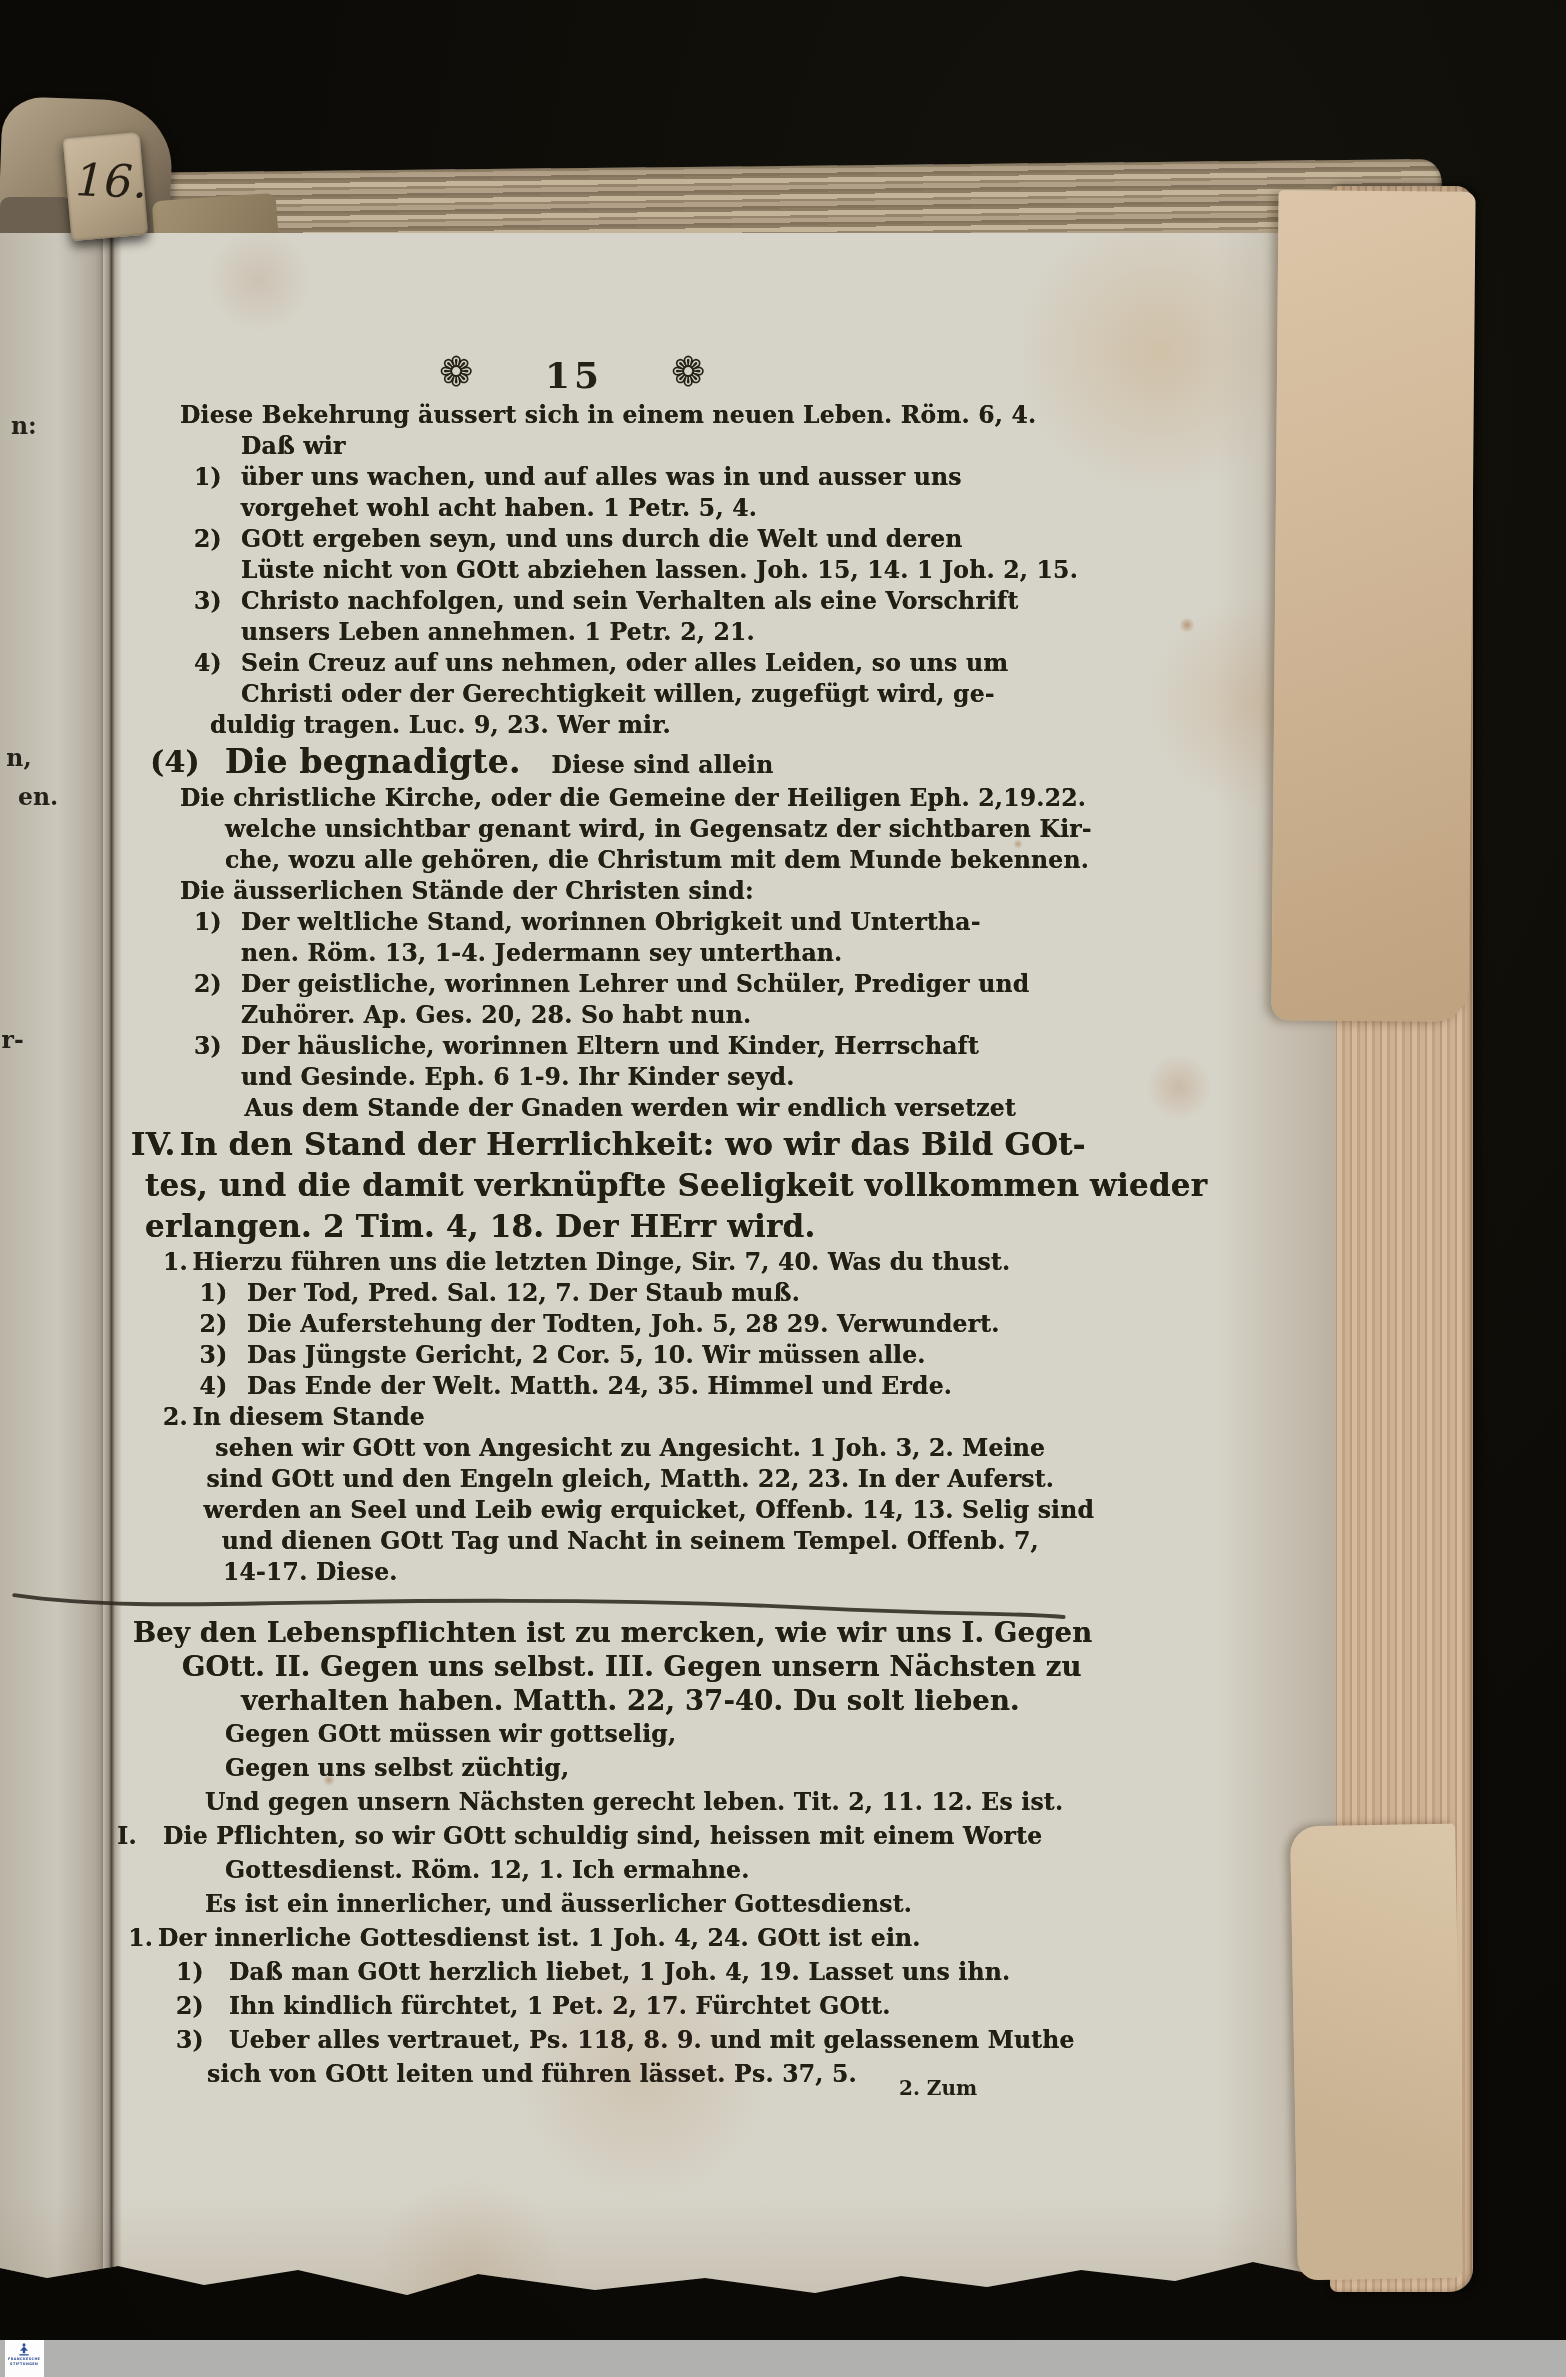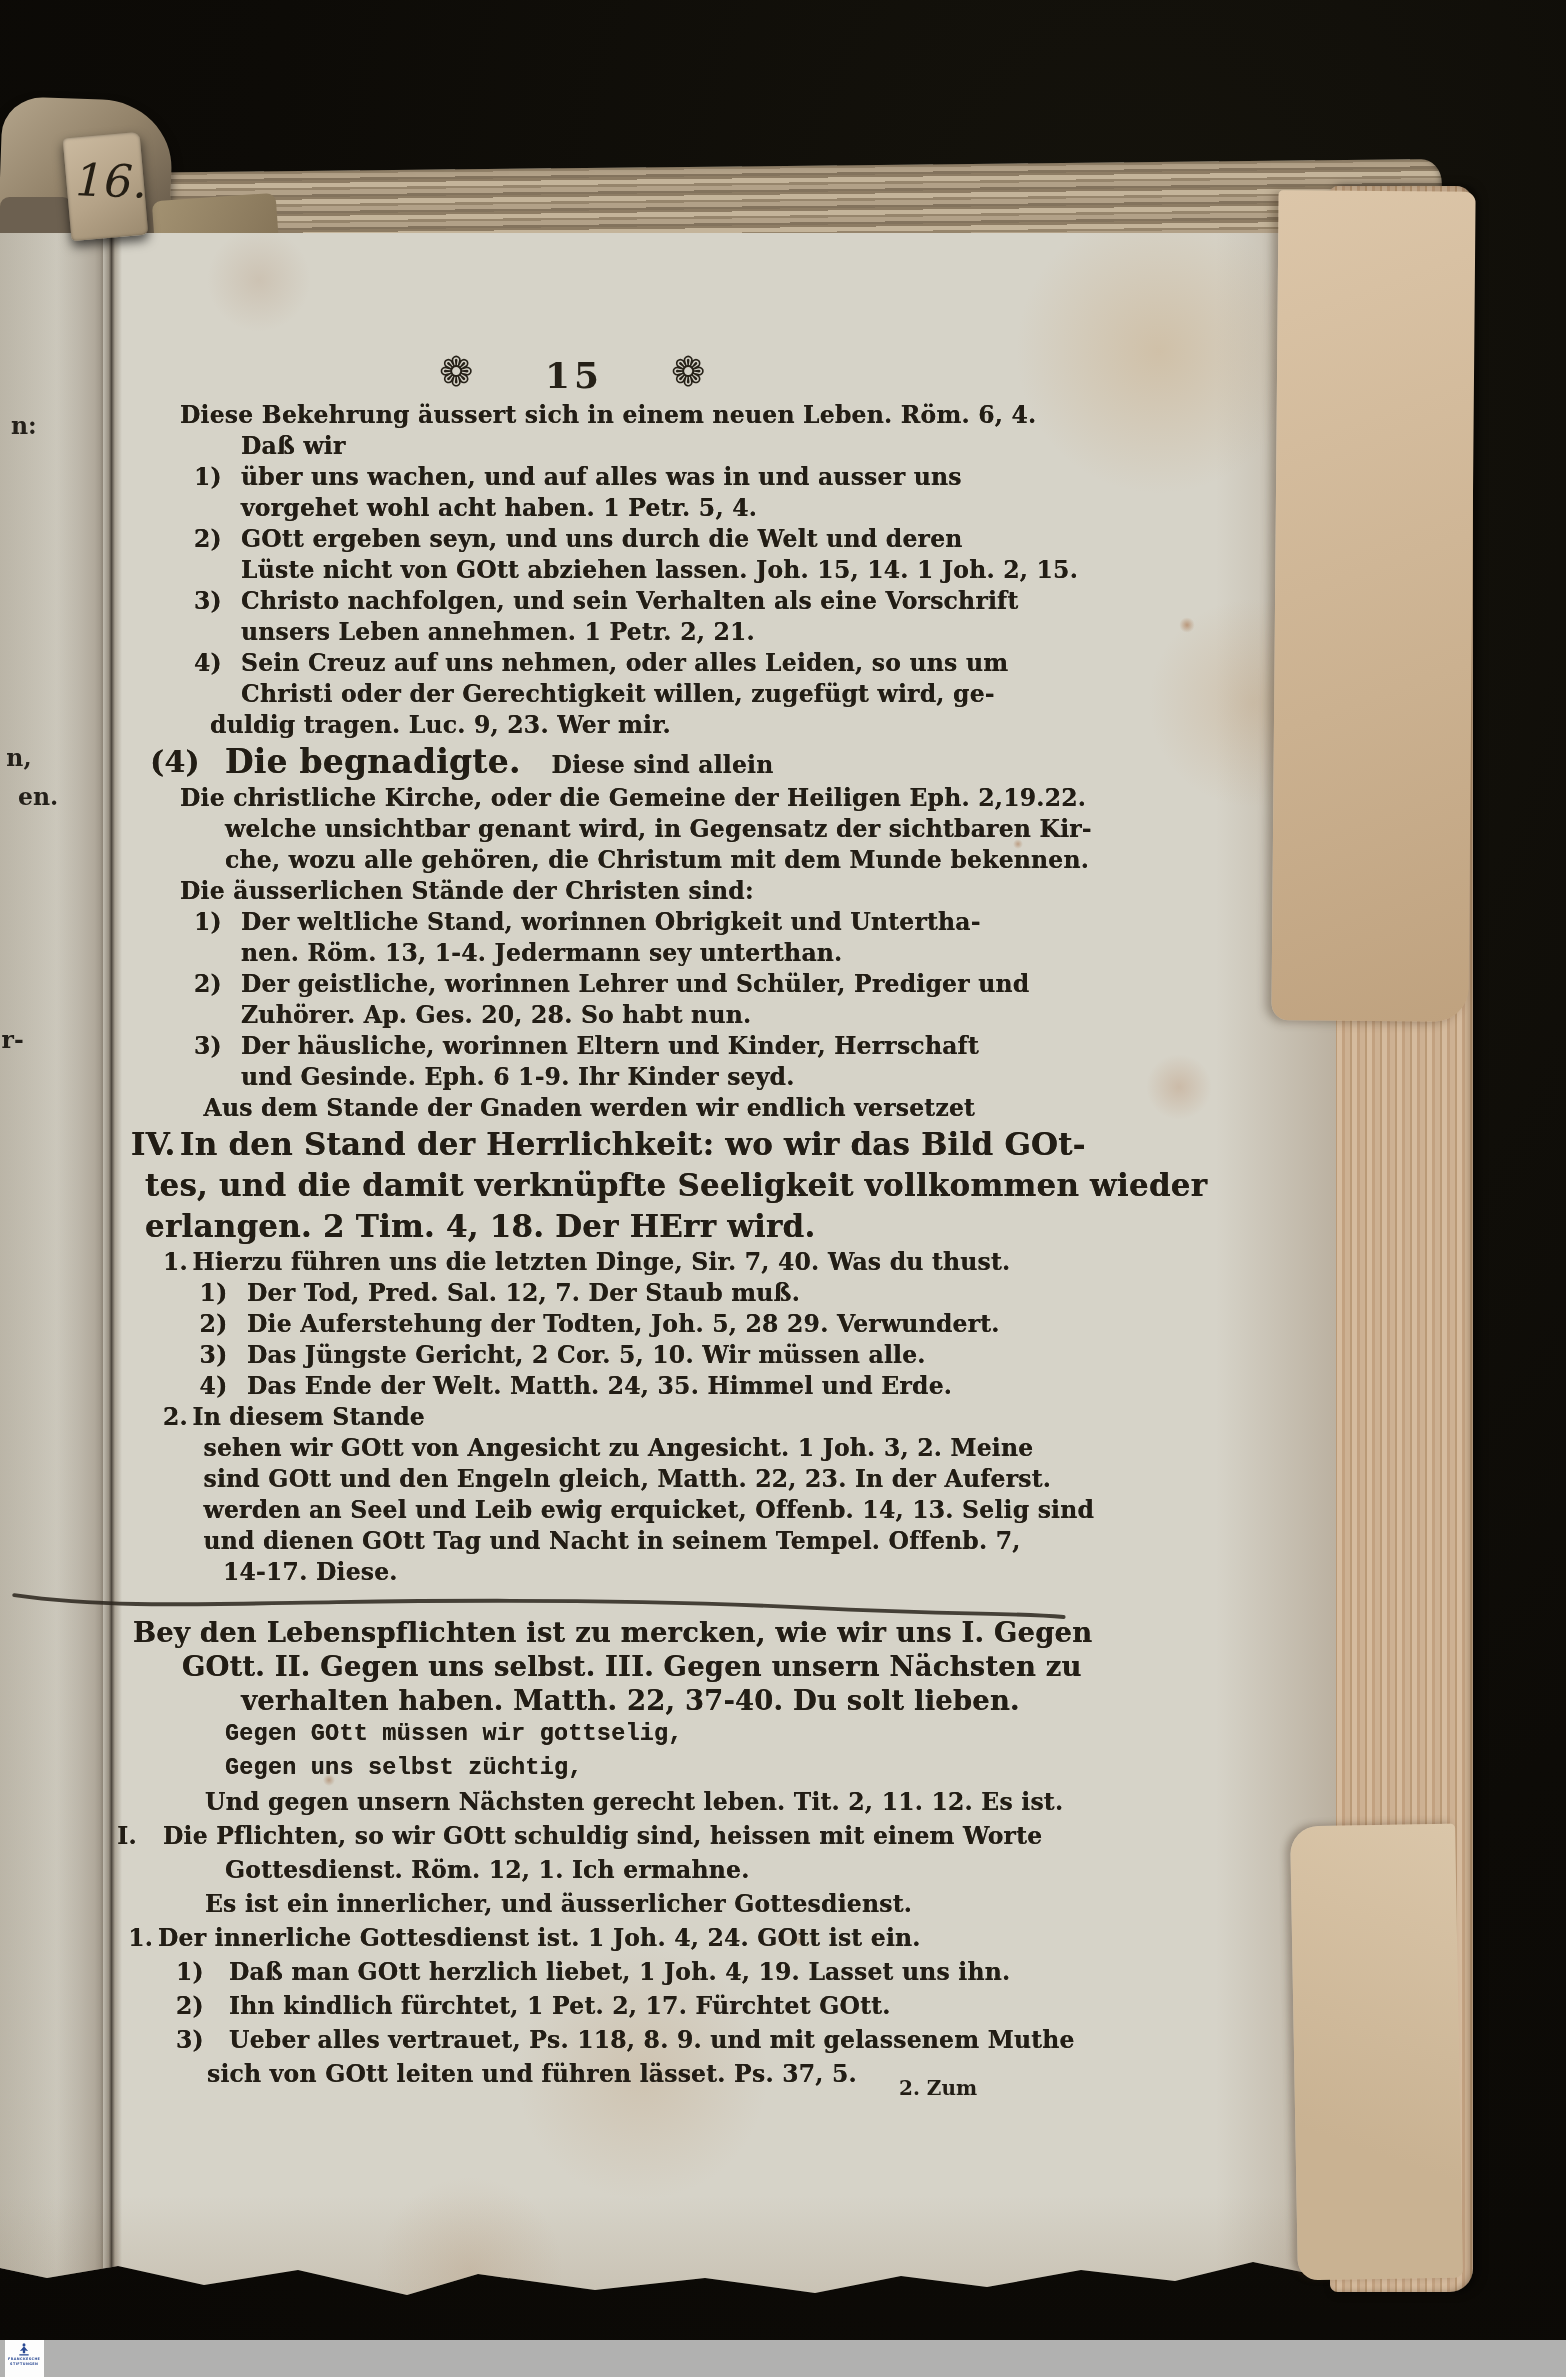--- a/index.html
+++ b/index.html
@@ -75,35 +75,35 @@
   .line{position:relative;white-space:nowrap;height:31px;line-height:31px;font-size:23.5px;
     text-shadow:0 0 0.5px rgba(30,24,14,.85);}
   .marker{position:absolute;}
   
   .a0{padding-left:0;}
   .a1{padding-left:61px;}
   .li{padding-left:61px;} .li .marker{left:14px;}
   .cont{padding-left:61px;}
   .a38{padding-left:30px;}
   .cont60{padding-left:45px;}
-  .a30{padding-left:23.5px;}
+  .a30{padding-left:23.5px;text-align:center;}
   .a55{padding-left:43px;}
   .head{height:42px;line-height:42px;font-size:33px;padding-left:45px;}
   .head .marker{left:-30px;font-size:30px;}
   .head .suffix{font-size:23.5px;margin-left:31px;}
   .sec{font-size:31px;line-height:41px;height:41px;padding-left:0;} .sec .marker{left:-49px;}
   .secc{font-size:31px;line-height:41px;height:41px;margin-left:-35px;}
   .n1{padding-left:12.5px;} .n1 .marker{left:-17px;}
   .li2{padding-left:67px;} .li2 .marker{left:19.6px;}
   
   .lower .line{height:34px;line-height:34px;}
   .bh{font-size:27.4px;height:44px;line-height:44px;}
   .bh2{padding-left:49px;}
   .bh3{padding-left:39px;text-align:center;}
-  .g1{padding-left:92px;font-family:Liberation Mono, monospace;}
+  .g1{padding-left:92px;}
   .g2{padding-left:72px;}
   .bI{padding-left:30px;} .bI .marker{left:-15.7px;}
   .b115{padding-left:92px;}
   .b90{padding-left:72px;}
   .b1{padding-left:25px;} .b1 .marker{left:-4.7px;}
   .bli{padding-left:96px;} .bli .marker{left:43px;}
   .bcont{padding-left:74px;}
 
   .rule-svg{position:absolute;left:7.8px;top:1581px;z-index:7;}
   .catchword{position:absolute;left:899px;top:2076px;z-index:7;font-size:20px;font-weight:bold;color:#221d15;}

